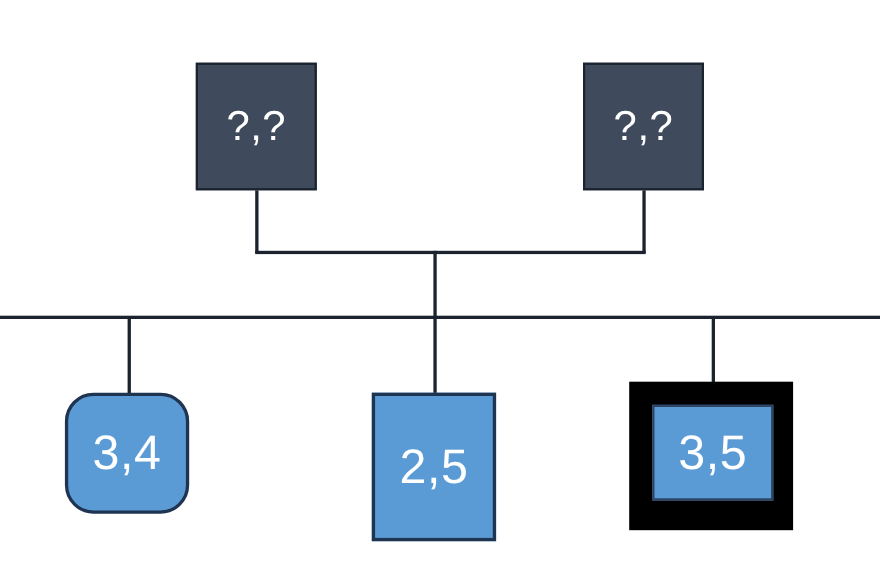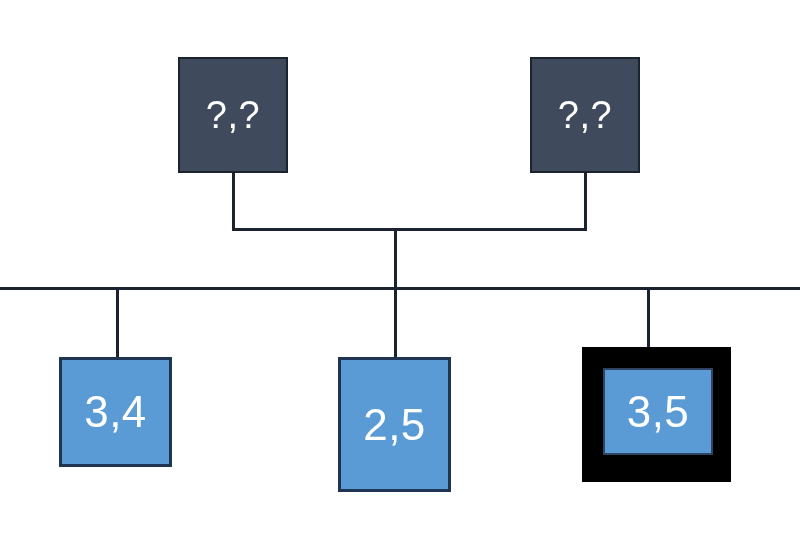--- a/index.html
+++ b/index.html
@@ -85,27 +85,27 @@
   <div class="line v" style="left:647px; top:288px; height:60px;"></div>
 
   <div class="node parent" style="left:178px; top:57px; width:110px; height:116px;">
     <span>?,?</span>
   </div>
 
   <div class="node parent" style="left:530px; top:57px; width:110px; height:116px;">
     <span>?,?</span>
   </div>
 
-  <div class="node child" style="left:59px; top:357px; width:113px; height:110px;">
+  <div class="node child" style="left:59px; top:357px; width:113px; height:110px;border-radius:26px;">
     <span>3,4</span>
   </div>
 
   <div class="node child" style="left:338px; top:357px; width:113px; height:135px;">
     <span>2,5</span>
   </div>
 
-  <div class="highlight-frame" style="left:572px; top:347px; width:149px; height:135px; padding:21px 18px 27px 21px;margin-left:10px;">
+  <div class="highlight-frame" style="left:572px; top:347px; width:149px; height:135px; padding:21px 18px 27px 21px;">
     <div class="node child" style="position:relative; left:0; top:0; width:110px; height:87px;">
       <span>3,5</span>
     </div>
   </div>
 
 </div>
 
 </body></html>

